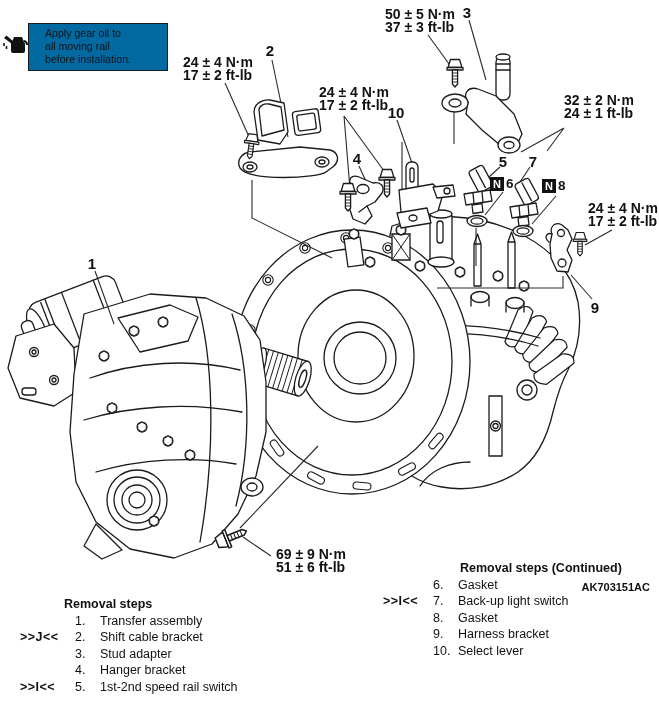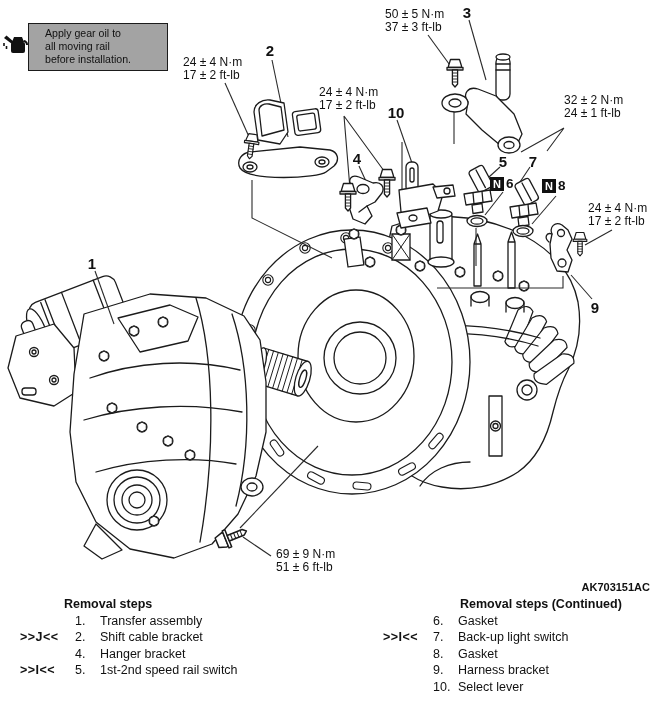--- a/index.html
+++ b/index.html
@@ -1,24 +1,24 @@
 <!DOCTYPE html>
 <html><head>
 <meta charset="utf-8">
 <style>
   html,body{margin:0;padding:0;background:#fff;}
   .fig{position:relative;width:659px;height:705px;background:#fff;overflow:hidden;
        font-family:"Liberation Sans","DejaVu Sans",sans-serif;color:#111;}
   .art{position:absolute;left:0;top:0;}
   
   .notebox{position:absolute;left:28px;top:23px;width:118px;border:1.6px solid #1b1b1b;
-           padding:3px 4px 4px 16px;font-size:10.6px;line-height:13px;color:#111;background:#a3a3a3;}
+           padding:3px 4px 4px 16px;font-size:10.6px;line-height:13px;color:#111;background:#0369a1;}
   .canicon{position:absolute;left:2px;top:31px;}
   
-  .tq{position:absolute;font-size:12px;line-height:13.4px;font-weight:normal;white-space:nowrap;color:#111;}
+  .tq{position:absolute;font-size:14px;line-height:13.4px;font-weight:bold;white-space:nowrap;color:#111;}
   
   .co{position:absolute;transform:translate(-50%,-50%);font-size:15px;font-weight:bold;color:#111;}
   
   .nsym{position:absolute;display:flex;align-items:center;}
   .nbox{display:inline-flex;width:14px;height:14px;background:#111;color:#fff;font-weight:bold;
         font-size:11px;align-items:center;justify-content:center;}
   .nnum{font-size:13.5px;font-weight:bold;margin-left:2px;color:#111;}
   
   .figcode{position:absolute;left:520px;top:581px;width:130px;text-align:right;
            font-size:11px;font-weight:bold;color:#111;}
@@ -332,25 +332,26 @@
     <span class="nbox">N</span>
     <span class="nnum">8</span>
   </div>
 
   <div class="figcode">AK703151AC</div>
 
   <div class="legend" style="left:20px;top:596px">
     <div class="lg-title" style="margin-left:44px">Removal steps</div>
     <div><span class="mk"></span><span class="no">1.</span><span>Transfer assembly</span></div>
     <div><span class="mk">&gt;&gt;J&lt;&lt;</span><span class="no">2.</span><span>Shift cable bracket</span></div>
+    <div><span class="mk"></span><span class="no">3.</span><span>Stud adapter</span></div>
     <div><span class="mk"></span><span class="no">4.</span><span>Hanger bracket</span></div>
     <div><span class="mk">&gt;&gt;I&lt;&lt;</span><span class="no">5.</span><span>1st-2nd speed rail switch</span></div>
   </div>
 
-  <div class="legend rcol" style="left:383px;top:596px">
+  <div class="legend rcol" style="left:383px;top:560px">
     <div class="lg-title" style="margin-left:77px">Removal steps (Continued)</div>
     <div><span class="mk"></span><span class="no">6.</span><span>Gasket</span></div>
     <div><span class="mk">&gt;&gt;I&lt;&lt;</span><span class="no">7.</span><span>Back-up light switch</span></div>
     <div><span class="mk"></span><span class="no">8.</span><span>Gasket</span></div>
     <div><span class="mk"></span><span class="no">9.</span><span>Harness bracket</span></div>
     <div><span class="mk"></span><span class="no">10.</span><span>Select lever</span></div>
   </div>
 
 </div>
 

